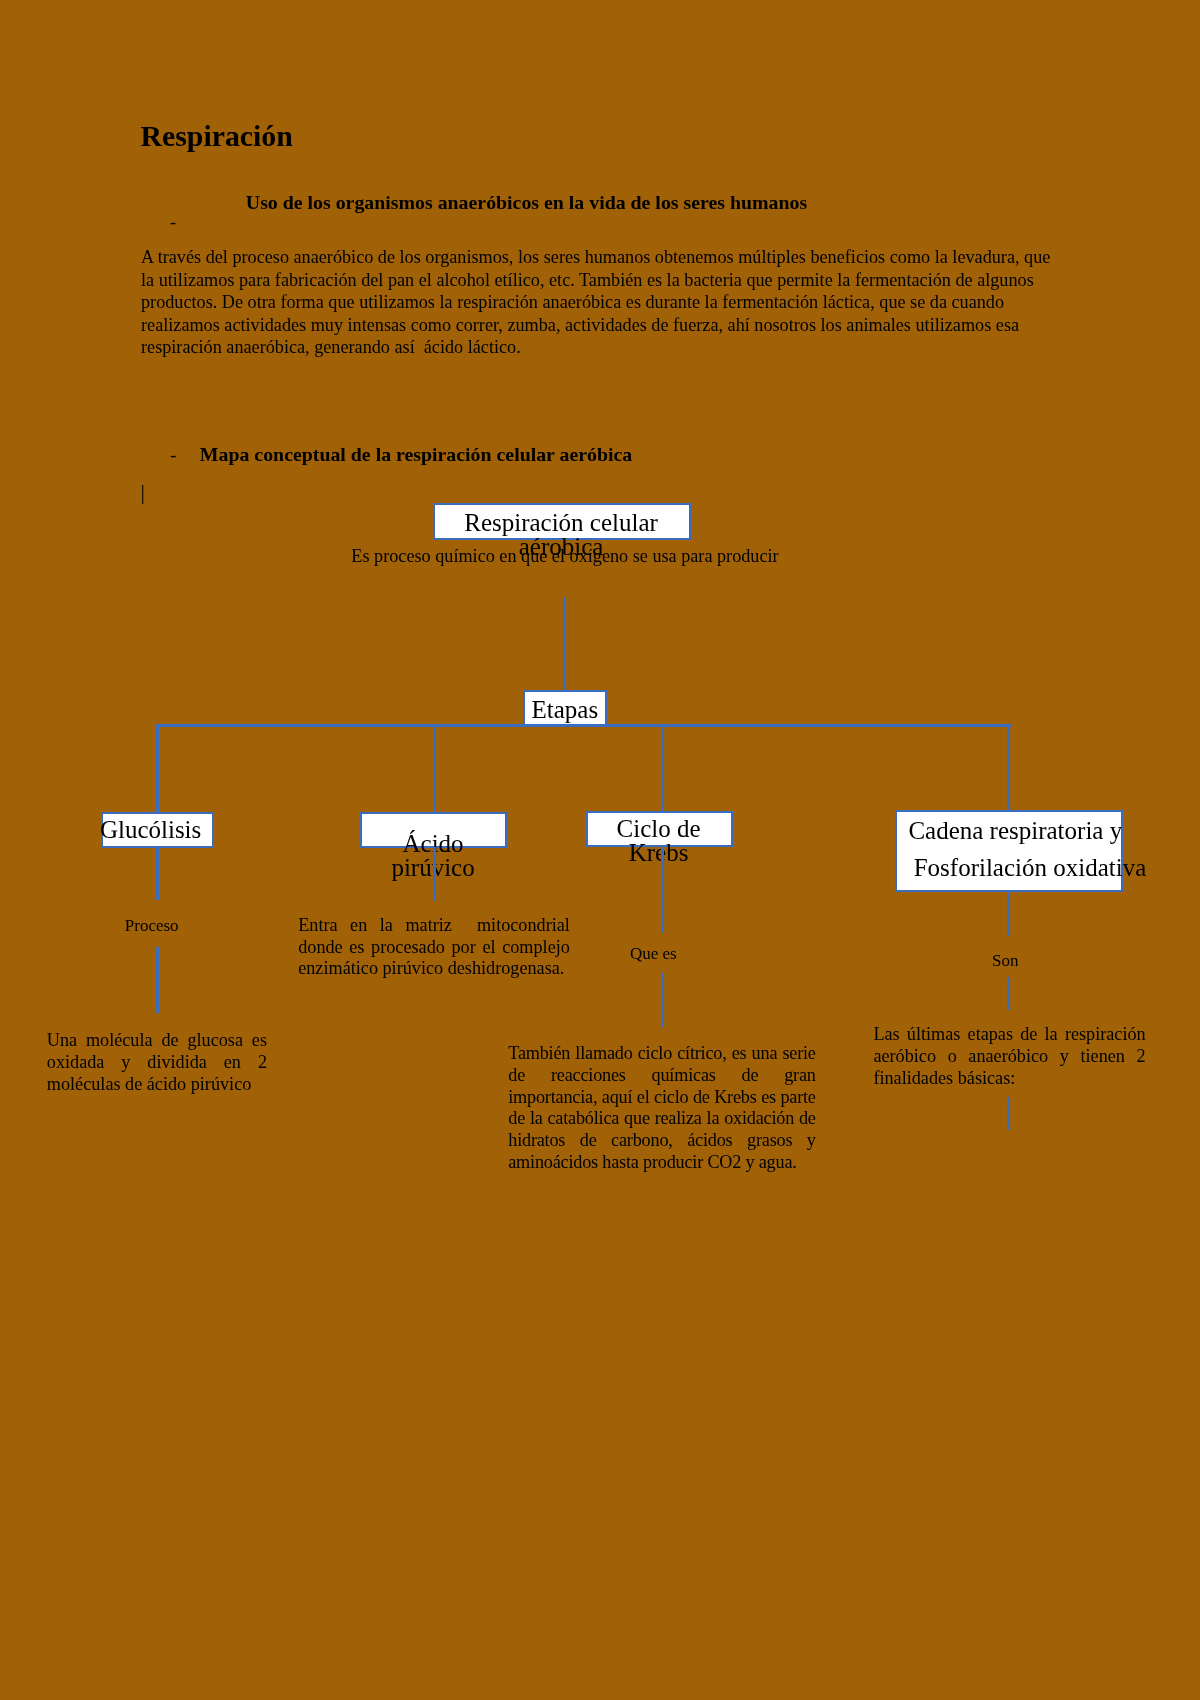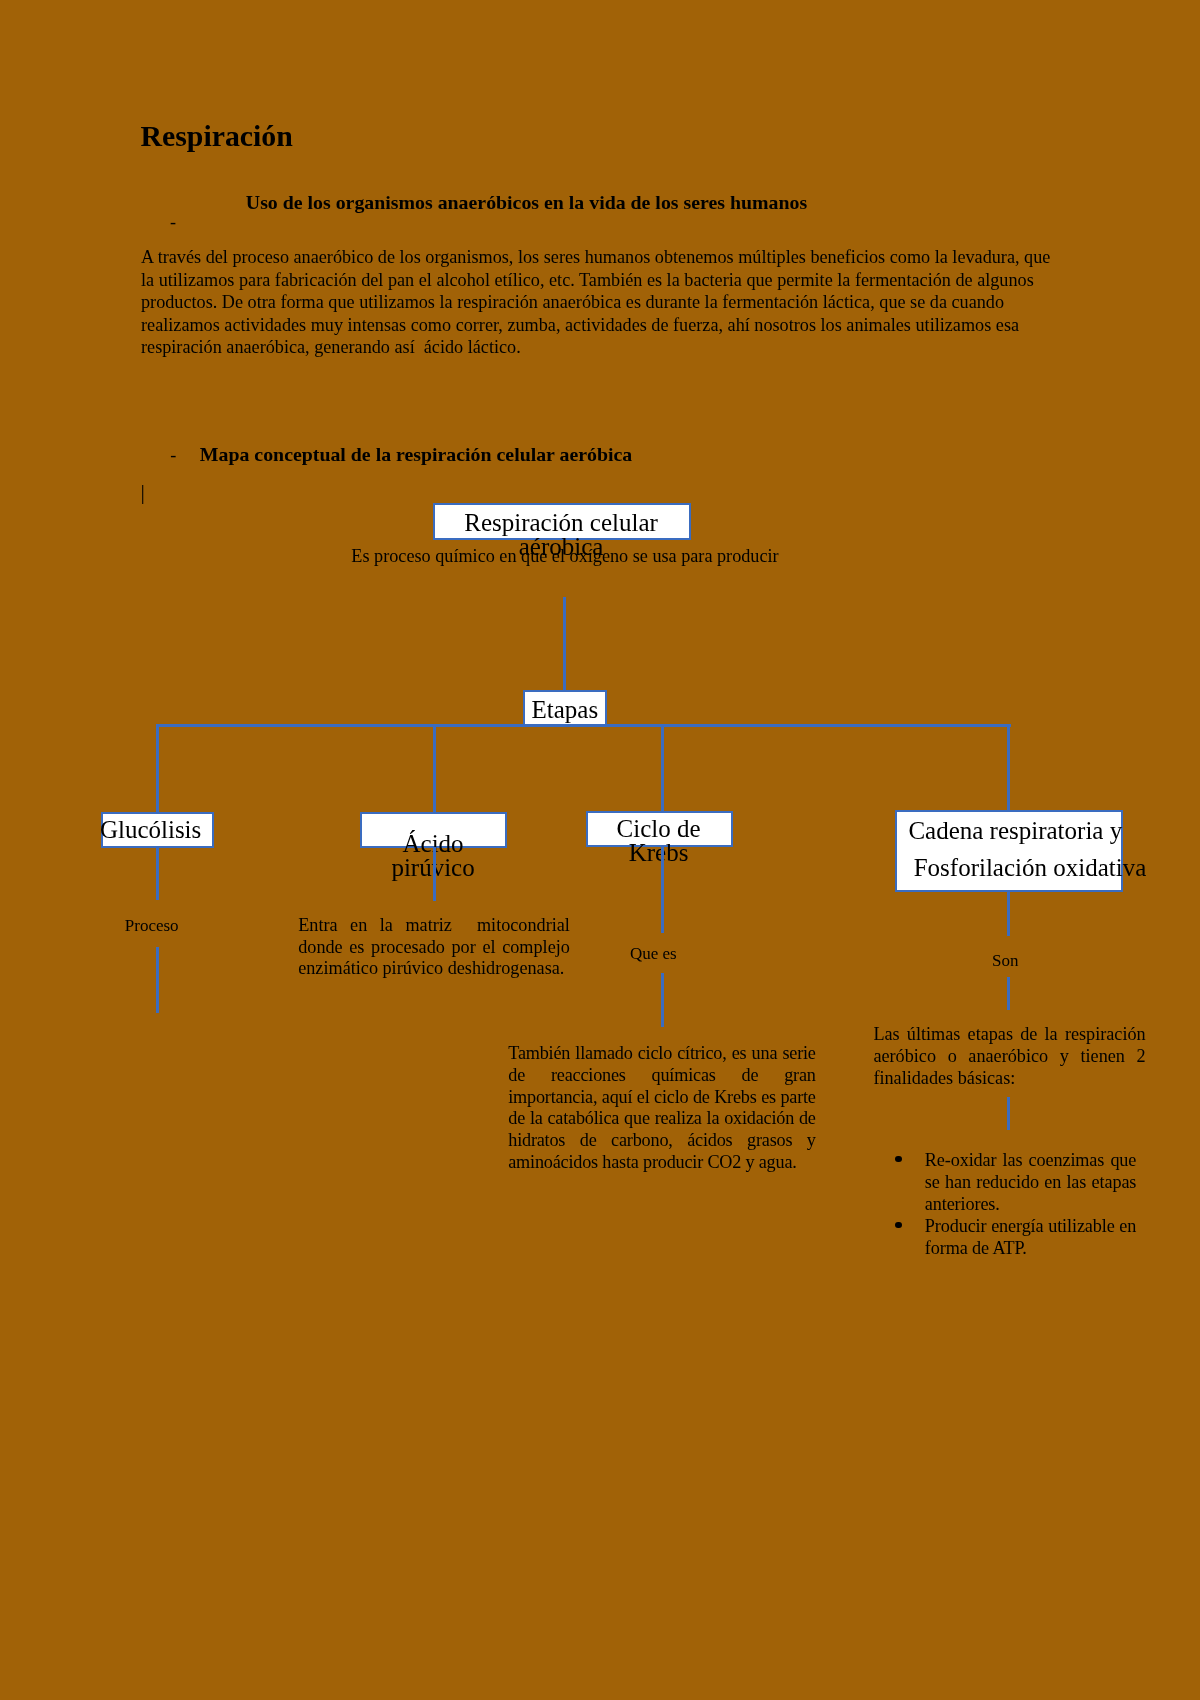--- a/index.html
+++ b/index.html
@@ -68,34 +68,31 @@
       <div class="boxlabel" style="position:absolute;left:-2px;right:0;top:4.9px;text-align:center;">Ciclo de Krebs</div>
     </div>
     <div class="abs nodebox" style="left:894.8px;top:809.9px;width:228.4px;height:82.2px;">
       <div class="boxlabel" style="position:absolute;left:11.6px;top:7.6px;white-space:nowrap;">Cadena respiratoria y</div>
       <div class="boxlabel" style="position:absolute;left:16.9px;top:44.6px;white-space:nowrap;">Fosforilación oxidativa</div>
     </div>
 
     <div class="abs vline" style="left:155.8px;top:846.5px;width:3.2px;height:53.8px;"></div>
     <div class="abs edgelabel" style="left:124.8px;top:914.2px;">Proceso</div>
     <div class="abs vline" style="left:155.8px;top:946.5px;width:3.2px;height:66.5px;"></div>
+    <div class="abs body-p just" style="left:46.8px;top:1028.6px;width:220.2px;">Una molécula de glucosa es oxidada y dividida en 2 moléculas de ácido pirúvico</div>
 
     <div class="abs vline" style="left:432.5px;top:846.5px;width:3.2px;height:54.7px;"></div>
     <div class="abs body-p just" style="left:298.2px;top:914.9px;width:271.7px;line-height:21.8px;">Entra en la matriz &nbsp;mitocondrial donde es procesado por el complejo enzimático pirúvico deshidrogenasa.</div>
 
     <div class="abs vline" style="left:661.1px;top:845.3px;width:3.2px;height:87.7px;"></div>
     <div class="abs edgelabel" style="left:629.9px;top:942.1px;">Que es</div>
     <div class="abs vline" style="left:661.1px;top:972.7px;width:3.2px;height:54.6px;"></div>
     <div class="abs body-p just" style="left:508.25px;top:1043px;width:307.5px;line-height:21.8px;letter-spacing:-0.2px;">También llamado ciclo cítrico, es una serie de reacciones químicas de gran importancia, aquí el ciclo de Krebs es parte de la catabólica que realiza la oxidación de hidratos de carbono, ácidos grasos y aminoácidos hasta producir CO2 y agua.</div>
 
     <div class="abs vline" style="left:1006.7px;top:889.8px;width:3.2px;height:46.2px;"></div>
     <div class="abs edgelabel" style="left:992.1px;top:948.5px;">Son</div>
     <div class="abs vline" style="left:1006.7px;top:976.7px;width:3.2px;height:33.5px;"></div>
     <div class="abs body-p just" style="left:873.4px;top:1024.3px;width:272.3px;line-height:21.7px;">Las últimas etapas de la respiración aeróbico o anaeróbico y tienen 2 finalidades básicas:</div>
     <div class="abs vline" style="left:1006.7px;top:1096.7px;width:3.2px;height:33.3px;"></div>
-    <ul class="abs bullet-list">
-      <li>Re-oxidar las coenzimas que se han reducido en las etapas anteriores.</li>
-      <li>Producir energía utilizable en forma de ATP.</li>
-    </ul>
 
   </div>
 
 </div>
 
 </body></html>

